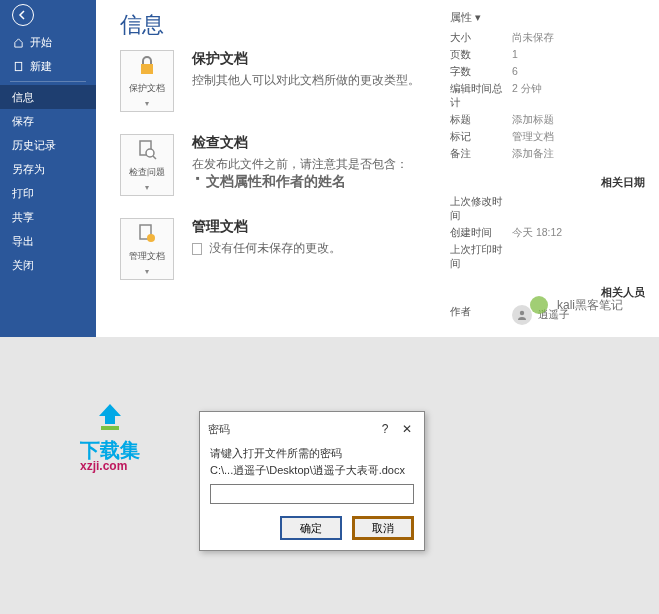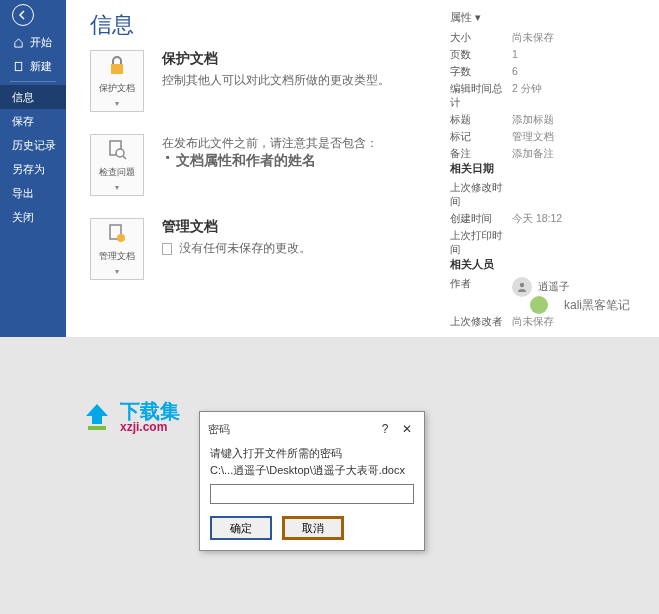--- a/index.html
+++ b/index.html
@@ -1,18 +1,18 @@
 <!DOCTYPE html>
 <html><head>
 <meta charset="utf-8">
 <style>
 * { margin:0; padding:0; box-sizing:border-box; font-family:"Microsoft YaHei","Segoe UI",sans-serif; }
 body { width:659px; height:614px; overflow:hidden; background:#e6e6e6; position:relative; }
 .top { width:659px; height:337px; background:#fff; display:flex; }
-.sidebar { width:66px; background:#2b579a; color:#fff; font-size:11px; }
+.sidebar { width:96px; background:#2b579a; color:#fff; font-size:11px; }
 .back-row { height:30px; display:flex; align-items:center; padding-left:12px; }
 .back-circle { width:22px; height:22px; border:1.5px solid #fff; border-radius:50%; display:flex; align-items:center; justify-content:center; font-size:13px; }
 .nav { display:flex; flex-direction:column; }
 .nav-item { height:24px; display:flex; align-items:center; padding-left:12px; gap:6px; cursor:pointer; }
 .nav-item.sel { background:#1e3e70; }
 .nav-item .icon { width:12px; display:flex; justify-content:center; }
 .divider { height:1px; background:rgba(255,255,255,0.25); margin:3px 10px; }
 .main { flex:1; padding:10px 14px 0 24px; color:#444; display:flex; }
 .left-col { flex:1; }
 .right-col { width:195px; font-size:10.5px; color:#595959; }
@@ -21,44 +21,44 @@
 .tile { width:54px; height:62px; border:1px solid #ccc; background:#fafafa; display:flex; flex-direction:column; align-items:center; justify-content:center; font-size:9px; color:#555; gap:4px; }
 .tile svg { width:24px; height:24px; }
 .block-body h3 { font-size:14px; color:#333; font-weight:600; margin-bottom:3px; }
 .block-body p { font-size:12px; color:#666; line-height:1.5; }
 .block-body .bullet { font-size:14px; color:#666; padding-left:14px; position:relative;font-weight:bold; }
 .block-body .bullet:before { content:"■"; font-size:6px; position:absolute; left:4px; top:2px; color:#666; }
 .prop-head { font-size:11px; color:#595959; margin-bottom:6px; }
 .prop-table { display:grid; grid-template-columns:62px 1fr; row-gap:3px; font-size:10.5px; }
 .prop-table .k { color:#595959; }
 .prop-table .v { color:#888; }
-.sec-head { font-size:11px; color:#333; margin-bottom:5px; font-weight:600; }
+.sec-head { font-size:11px; color:#333; margin-top:14px; margin-bottom:5px; font-weight:600;text-align:right; }
 .author-row { display:flex; align-items:center; gap:6px; font-size:10.5px; color:#666; }
 .avatar { width:20px; height:20px; border-radius:50%; background:#ddd; display:flex; align-items:center; justify-content:center; }
 .show-all { color:#2b579a; font-size:10.5px; margin-top:10px; cursor:pointer; }
 
-.wm { position:absolute; top:296px; left:530px; font-size:12px; color:#333; opacity:.7; display:flex; align-items:center; gap:16px; }
+.wm { position:absolute; top:296px; left:530px; font-size:12px; color:#333; opacity:.7; display:flex; align-items:center; gap:9px; }
 .wm-ico { width:18px; height:18px; border-radius:50%; background:#7aba3a; display:inline-block; }
 
 .bottom-bg { position:absolute; top:337px; left:0; width:659px; height:277px; background:#e6e6e6; }
-.logo { position:absolute; top:400px; left:80px; display:flex; align-items:center; gap:6px; }
+.logo { position:absolute; top:400px; left:80px; display:flex; align-items:center; gap:6px;flex-direction:column; }
 .logo-arrow { width:34px; height:34px; position:relative; }
 .logo-txt { font-family:sans-serif; }
 .logo-txt .t1 { color:#00a8e6; font-size:20px; font-weight:700; line-height:1; }
 .logo-txt .t2 { color:#be185d; font-size:12px; font-weight:700; line-height:1; }
 
 .dialog { position:absolute; top:411px; left:199px; width:226px; background:#fff; border:1px solid #888; box-shadow:2px 2px 6px rgba(0,0,0,0.25); font-size:11px; }
 .dlg-title { height:26px; display:flex; align-items:center; padding:8px 6px 0 8px; color:#444; }
 .dlg-title .t { flex:1; }
 .dlg-title .btn { width:22px; height:20px; display:flex; align-items:center; justify-content:center; cursor:pointer; font-size:12px; color:#333; }
 .dlg-body { padding:8px 10px 12px; }
 .dlg-body .msg { color:#333; margin-bottom:2px; }
 .dlg-body .path { color:#333; margin-bottom:6px; word-break:break-all; }
 .pw-input { width:100%; height:20px; border:1px solid #7a7a7a; padding:0 3px; font-size:11px; outline:none; }
-.dlg-btns { display:flex; gap:10px; padding:0 10px 10px; }
+.dlg-btns { display:flex; justify-content:flex-end; gap:10px; padding:0 10px 10px; }
 .dlg-btns button { width:62px; height:24px; border:3px solid #a16207; background:#efefef; font-size:11px; cursor:pointer; }
 .dlg-btns button.primary { border:2px solid #2b579a; }
 </style>
 </head>
 <body>
 
 <div class="top">
   <div class="sidebar">
     <div class="back-row">
       <div class="back-circle">
@@ -91,20 +91,26 @@
       <div class="nav-item">
           <span>保存</span>
         </div>
       <div class="nav-item">
           <span>历史记录</span>
         </div>
       <div class="nav-item">
           <span>另存为</span>
         </div>
       <div class="nav-item">
+          <span>打印</span>
+        </div>
+      <div class="nav-item">
+          <span>共享</span>
+        </div>
+      <div class="nav-item">
           <span>导出</span>
         </div>
       <div class="nav-item">
           <span>关闭</span>
         </div>
     </div>
   </div>
 
   <div class="main">
     <div class="left-col">
@@ -129,20 +135,21 @@
         <div class="tile">
           <svg viewBox="0 0 24 24">
               <rect x="5" y="3" width="11" height="14" stroke="#888" fill="none" stroke-width="1.5"></rect>
               <circle cx="15" cy="15" r="4" stroke="#888" fill="#fff" stroke-width="1.5"></circle>
               <line x1="18" y1="18" x2="21" y2="21" stroke="#888" stroke-width="1.5"></line>
             </svg>
           <span>检查问题</span>
           <span style="font-size:8px;color:#888;">▾</span>
         </div>
         <div class="block-body">
+          <h3>检查文档</h3>
           <p>在发布此文件之前，请注意其是否包含：</p>
           <div class="bullet">文档属性和作者的姓名</div>
         </div>
       </div>
 
       <div class="block">
         <div class="tile">
           <svg viewBox="0 0 24 24">
               <rect x="5" y="3" width="11" height="14" stroke="#888" fill="none" stroke-width="1.5"></rect>
               <circle cx="16" cy="16" r="4" fill="#f3b43c"></circle>

